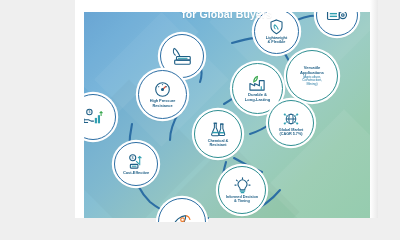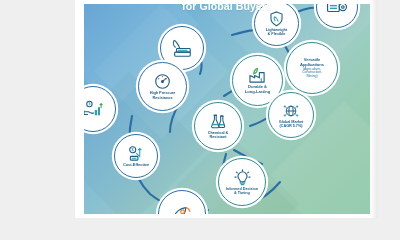--- a/index.html
+++ b/index.html
@@ -17,21 +17,21 @@
   
   #page-card {
     position: absolute;
     left: 75px; top: 0px;
     width: 303px; height: 218px;
     background: #ffffff;
     box-shadow: 0 1px 4px rgba(0,0,0,0.12);
   }
   #canvas {
     position: absolute;
-    left: 84px; top: 4px;
+    left: 84px; top: 12px;
     width: 286px; height: 210px;
     overflow: hidden;
     background:
       linear-gradient(135deg,
         #5e9fd0 0%,
         #6fb0d8 18%,
         #86bfd3 40%,
         #9ccdc4 60%,
         #97cbb0 78%,
         #8ec9a8 100%);

